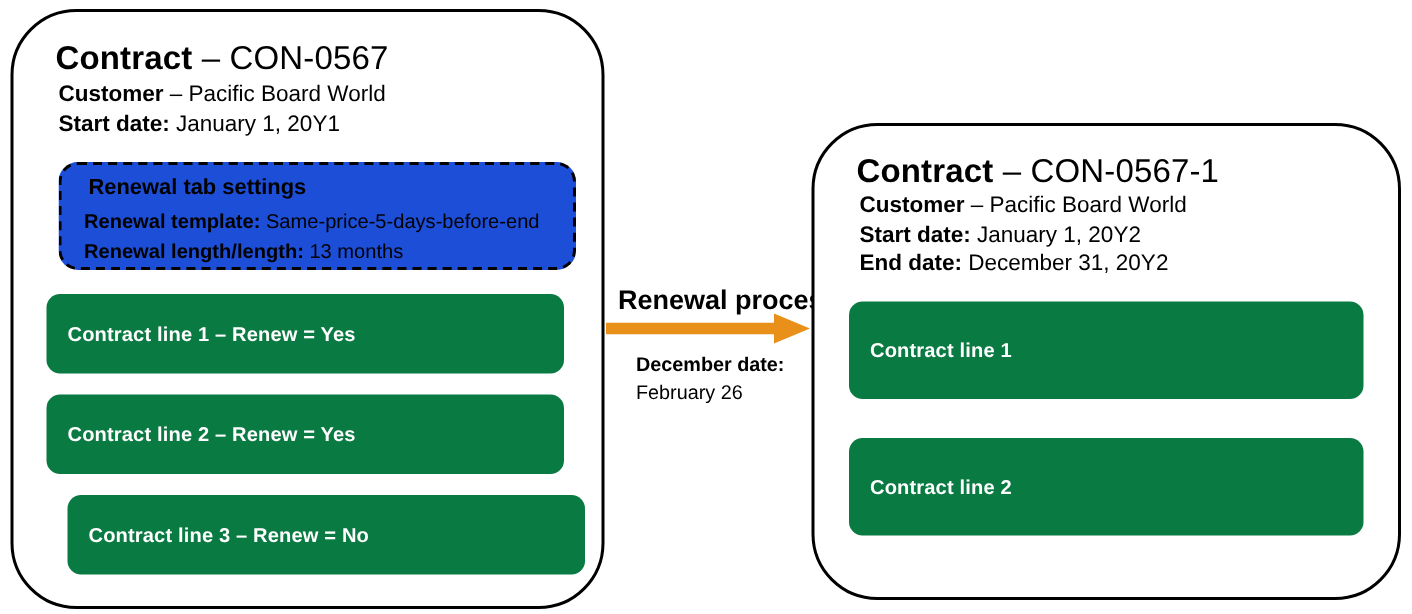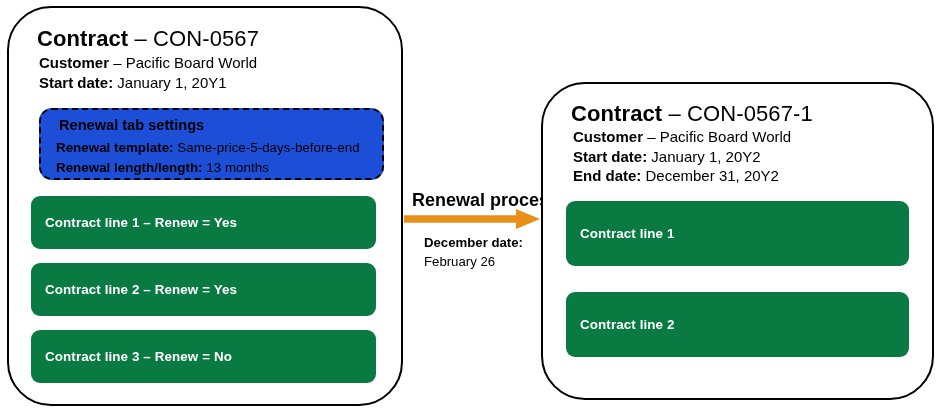--- a/index.html
+++ b/index.html
@@ -116,21 +116,21 @@
     white-space: nowrap;
     letter-spacing: 0.1px;
   }
   .bar-src {
     left: 31px;
     width: 345px;
     height: 53px;
   }
   #line-src-0 { top: 196px; }
   #line-src-1 { top: 263px; }
-  #line-src-2 { top: 330px; }
+  #line-src-2 { top: 330px; margin-left: 14px; }
 
   .bar-tgt {
     left: 566px;
     width: 343px;
     height: 65px;
   }
   #line-tgt-0 { top: 201px; }
   #line-tgt-1 { top: 268px; margin-top: 24px; }
 
   

